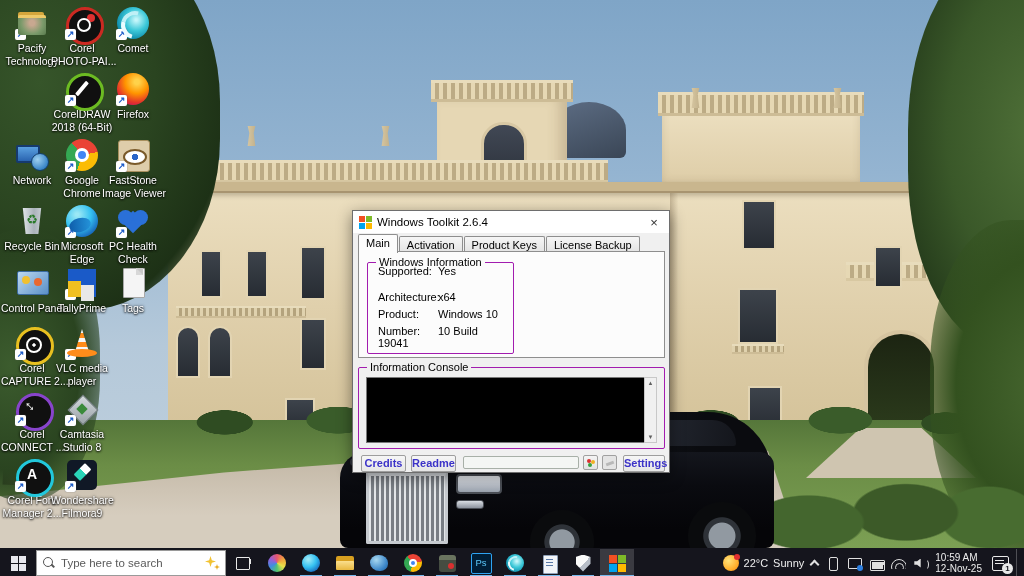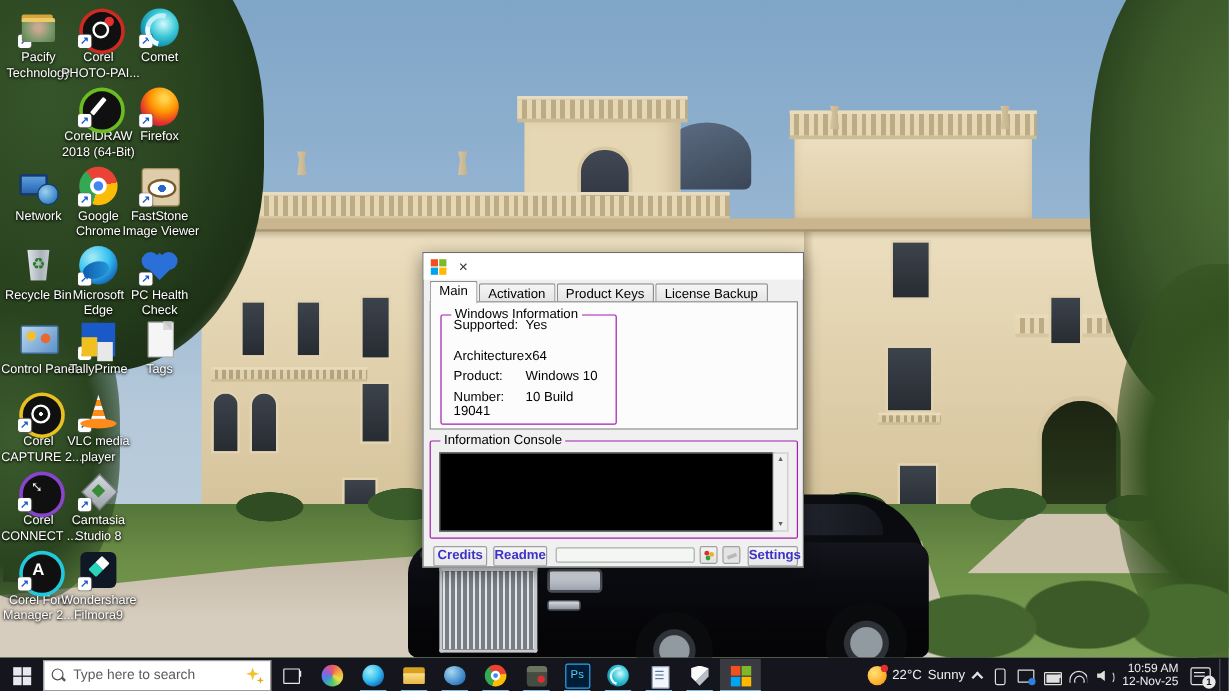--- a/index.html
+++ b/index.html
@@ -198,21 +198,21 @@
   .ti-phone::before{content:"";position:absolute;left:4px;top:1px;width:7px;height:12px;border:1.5px solid #e0e0e0;border-radius:2px;}
   .ti-display::before{content:"";position:absolute;left:1px;top:2px;width:12px;height:9px;border:1.5px solid #e0e0e0;border-radius:1px;}
   .ti-display::after{content:"";position:absolute;right:-1px;bottom:0;width:6px;height:6px;border-radius:50%;background:#2d7fe0;}
   .ti-batt::before{content:"";position:absolute;left:1px;top:4px;width:11px;height:7px;border:1px solid #e0e0e0;border-radius:1px;background:#e0e0e0;background-clip:content-box;padding:1px;}
   .ti-batt::after{content:"";position:absolute;left:13px;top:6px;width:2px;height:3px;background:#e0e0e0;}
   .ti-wifi{overflow:hidden;height:12px;}
   .ti-wifi::before{content:"";position:absolute;left:0;top:2px;width:14px;height:14px;border:1.5px solid #e0e0e0;border-radius:50%;}
   .ti-wifi::after{content:"";position:absolute;left:3.5px;top:5.5px;width:7px;height:7px;border:1.5px solid #e0e0e0;border-radius:50%;box-shadow:0 0 0 20px rgba(0,0,0,0);}
   .ti-vol::before{content:"";position:absolute;left:1px;top:3px;width:8px;height:9px;background:#e0e0e0;clip-path:polygon(0 30%,35% 30%,80% 0,80% 100%,35% 70%,0 70%);}
   .ti-vol::after{content:"";position:absolute;left:8px;top:3px;width:6px;height:9px;border:1.5px solid rgba(0,0,0,0);border-right-color:#e0e0e0;border-radius:50%;}
-  .clock{font-size:10px;line-height:11px;text-align:right;white-space:nowrap;}
+  .clock{font-size:10px;line-height:11px;text-align:left;white-space:nowrap;}
   .notif{position:relative;width:17px;height:15px;border:1.5px solid #e8e8e8;border-radius:2px;margin-left:3px;}
   .notif::before{content:"";position:absolute;left:2px;top:3px;width:9px;height:1.5px;background:#e8e8e8;box-shadow:0 3px 0 #e8e8e8;}
   .badge{position:absolute;right:-5px;bottom:-4px;width:11px;height:11px;border-radius:50%;background:#e8e8e8;color:#15151d;font-size:8px;font-weight:bold;text-align:center;line-height:11px;}
   .showdesk{width:4px;height:28px;border-left:1px solid rgba(255,255,255,.25);}
 </style>
 </head>
 <body>
 
 <div id="screen">
 
@@ -391,20 +391,21 @@
       </div>
       <div class="dicon" style="left: 98px; top: 266px;">
         <div class="ic ic-tags"></div>
         <div class="lbl">Tags</div>
       </div>
     </div>
 
   <div class="abs dialog" style="z-index:10;">
     <div class="dlg-title">
       <span class="dlg-ico sq4"></span>
+      <span class="dlg-title-text">Windows Toolkit 2.6.4</span>
       <span class="dlg-close">×</span>
     </div>
     <div class="tabs">
       <span class="tab active">Main</span><span class="tab">Activation</span><span class="tab">Product Keys</span><span class="tab">License Backup</span>
     </div>
     <div class="tabpage">
       <div class="grpbox gb-win">
         <span class="legend">Windows Information</span>
         <div class="inforow" style="top:2px;"><span class="k">Supported:</span><span>Yes</span></div>
         <div class="inforow" style="top:28px;"><span class="k">Architecture:</span><span>x64</span></div>

